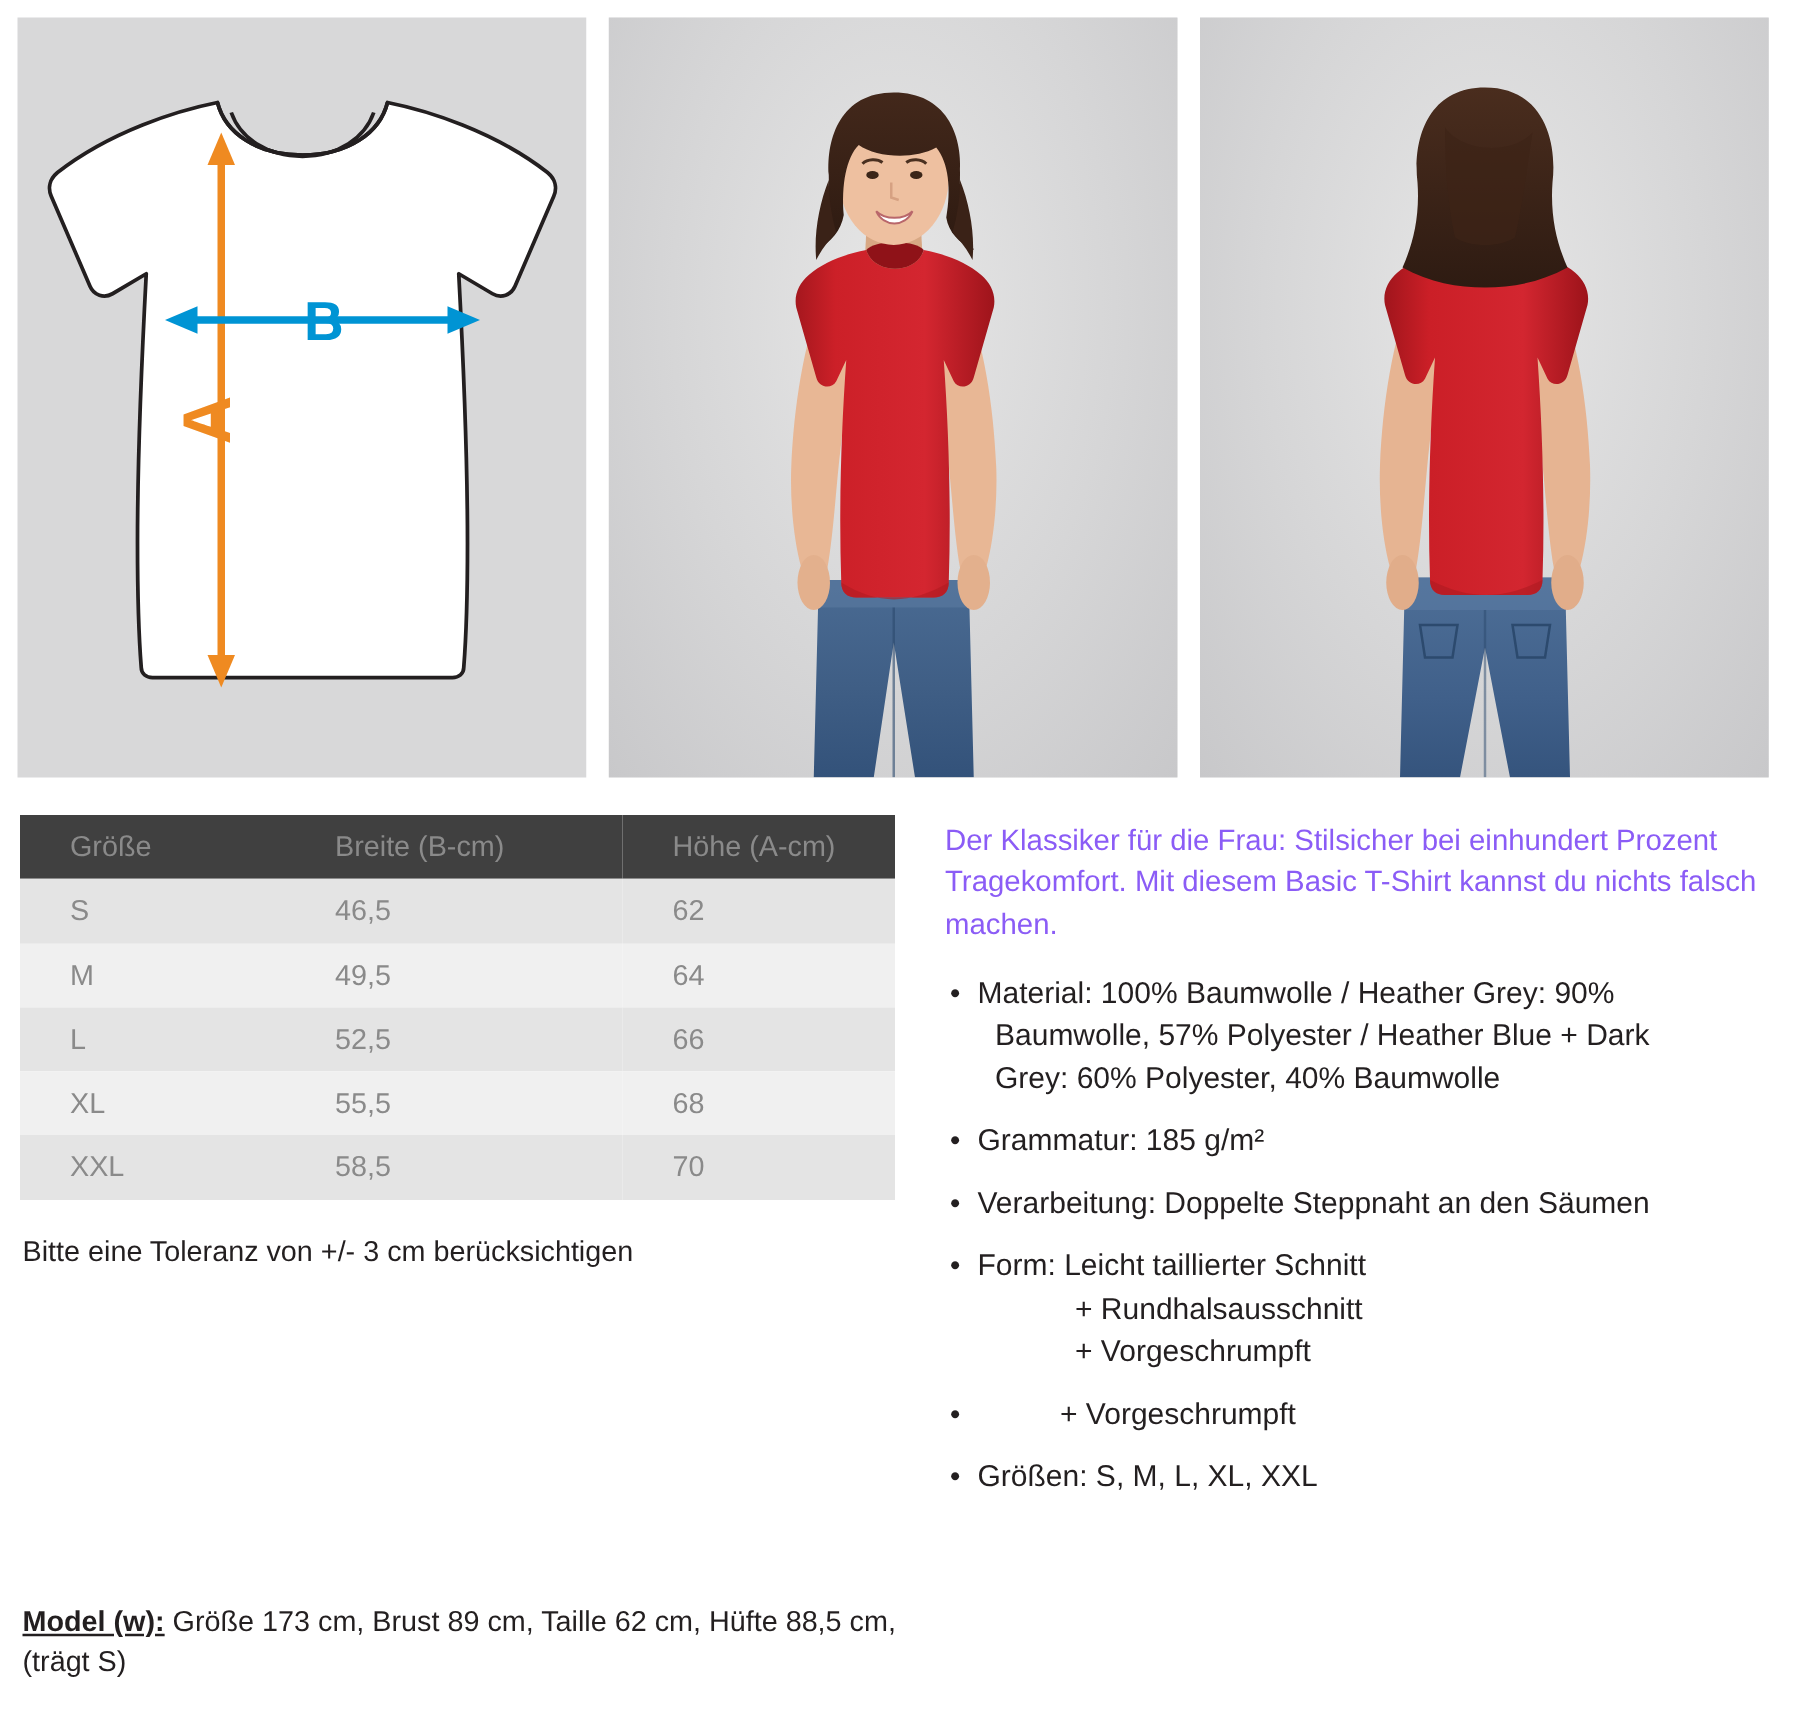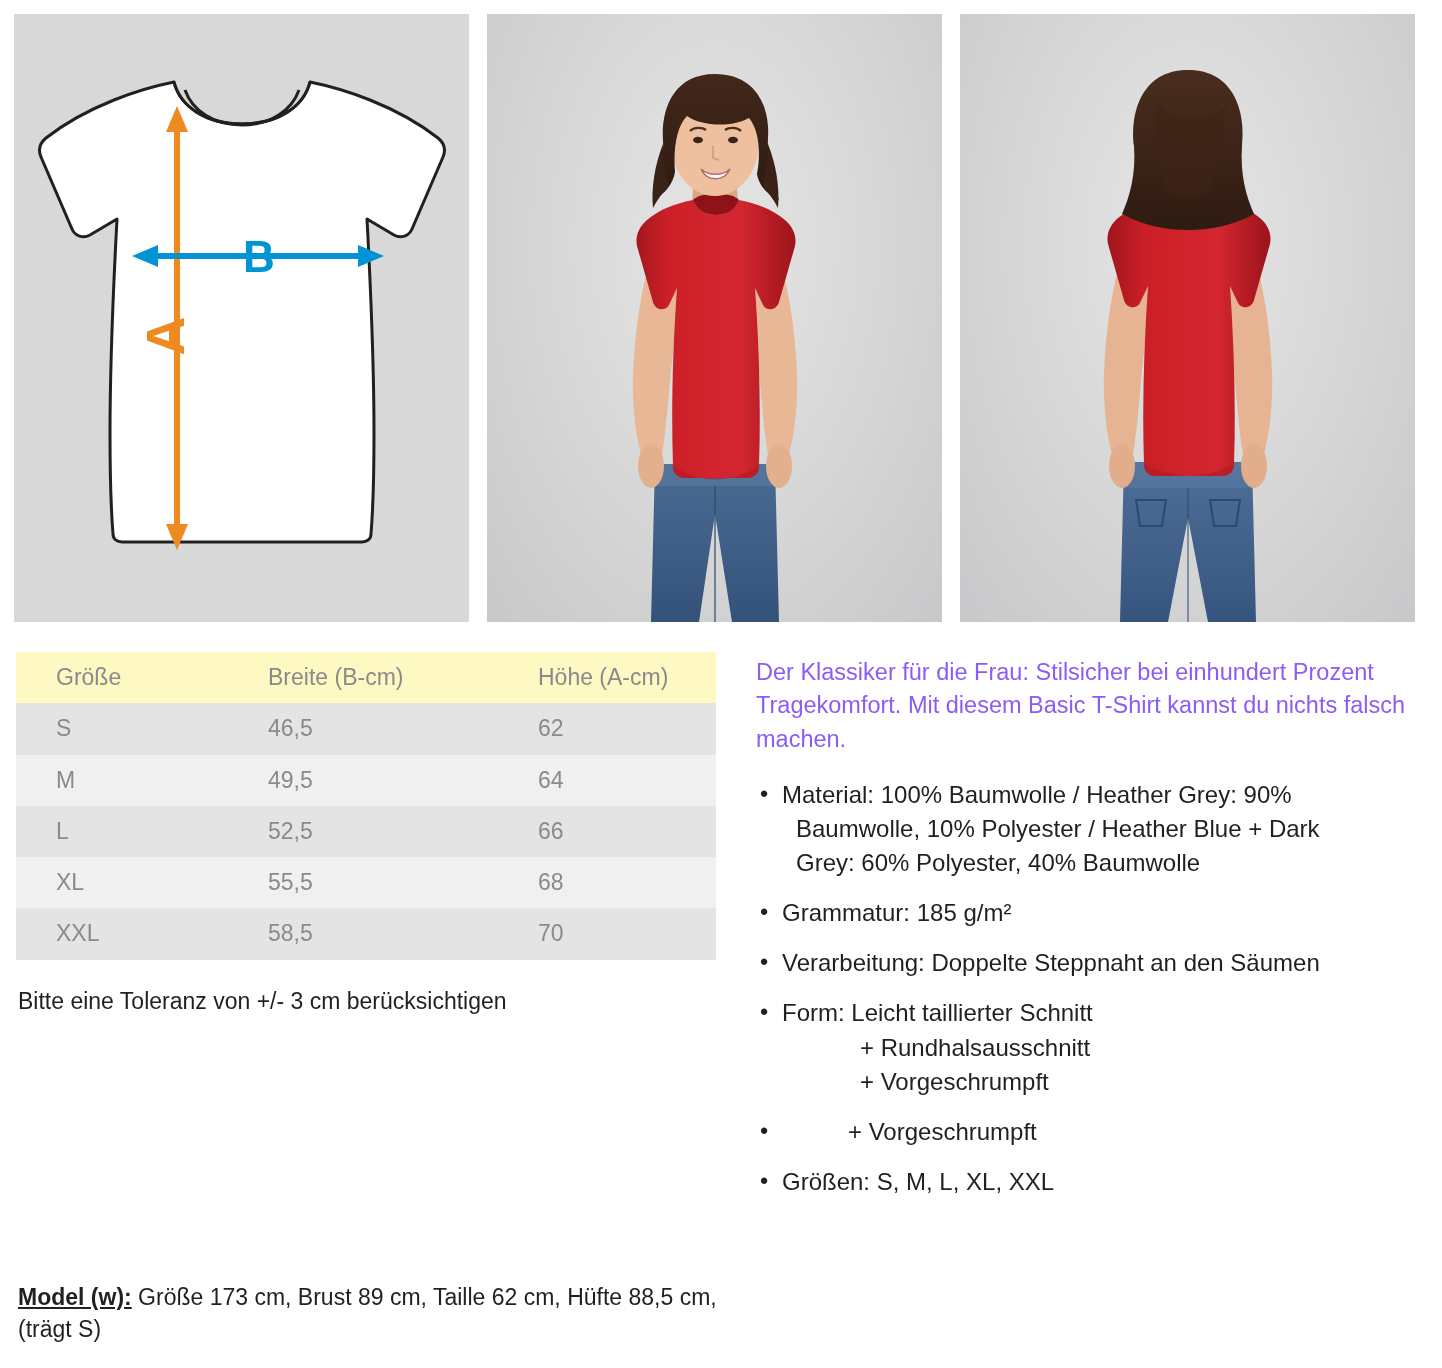--- a/index.html
+++ b/index.html
@@ -62,21 +62,21 @@
   }
   table.size-table th,
   table.size-table td {
     text-align: left;
     font-size: 23px;
     font-weight: normal;
     color: #8a8a8a;
     padding: 13px 0 13px 40px;
     line-height: 1.1;
   }
-  table.size-table thead tr { background: #fef9c3; }
+  table.size-table thead tr { background: #404040; }
   table.size-table tbody tr:nth-child(odd) { background: #e4e4e4; }
   table.size-table tbody tr:nth-child(even) { background: #f0f0f0; }
   table.size-table col.c1 { width: 212px; }
   table.size-table col.c2 { width: 270px; }
   table.size-table col.c3 { width: 218px; }
 
   .tolerance {
     font-size: 23px;
     color: #231f20;
     margin-top: 28px;
@@ -323,21 +323,21 @@
 
     <div class="tolerance">Bitte eine Toleranz von +/- 3 cm berücksichtigen</div>
   </div>
 
   <div class="right-col">
     <p class="desc-intro">Der Klassiker für die Frau: Stilsicher bei einhundert Prozent Tragekomfort. Mit diesem Basic T-Shirt kannst du nichts falsch machen.</p>
 
     <ul class="features">
       <li>
         <span>Material: 100% Baumwolle / Heather Grey: 90%</span>
-        <span class="cont">Baumwolle, 10%  Polyester / Heather Blue + Dark</span>
+        <span class="cont">Baumwolle, 57%  Polyester / Heather Blue + Dark</span>
         <span class="cont">Grey: 60% Polyester, 40% Baumwolle</span>
       </li>
       <li>
         <span>Grammatur: 185 g/m²</span>
       </li>
       <li>
         <span>Verarbeitung: Doppelte Steppnaht an den Säumen</span>
       </li>
       <li>
         <span>Form: Leicht taillierter Schnitt</span>

